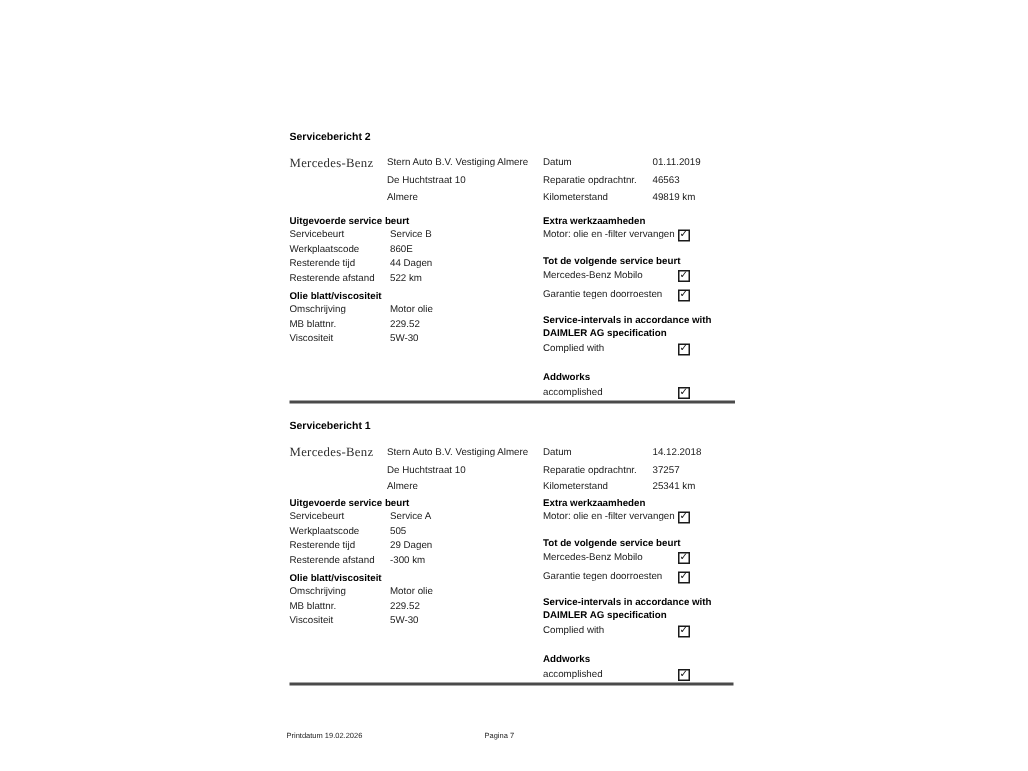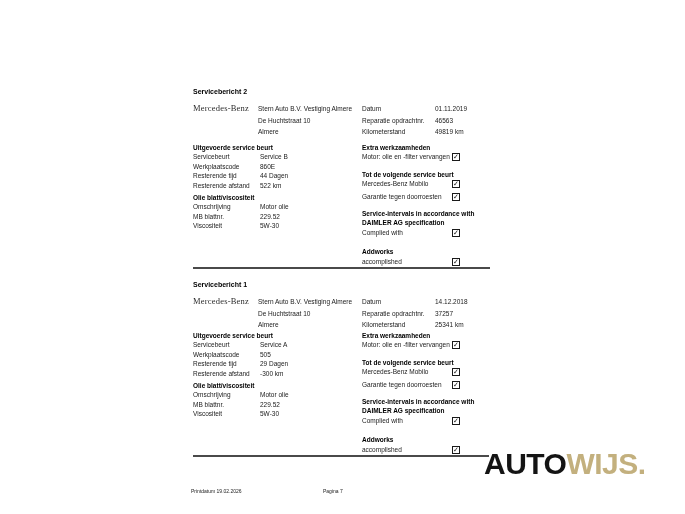--- a/index.html
+++ b/index.html
@@ -172,18 +172,17 @@
       </div>
       <div class="g g-add">
         <div class="h">Addworks</div>
         <div class="item"><span>accomplished</span><span class="cb">✓</span></div>
       </div>
     </div>
   </div>
 
   <div class="divider d2"></div>
 
-  <div class="logo"><span>AUTO</span><span class="gold">WIJS.</span></div>
 
   <div class="foot f1">Printdatum 19.02.2026</div>
   <div class="foot f2">Pagina 7</div>
 
 </div>
 
 </body></html>

